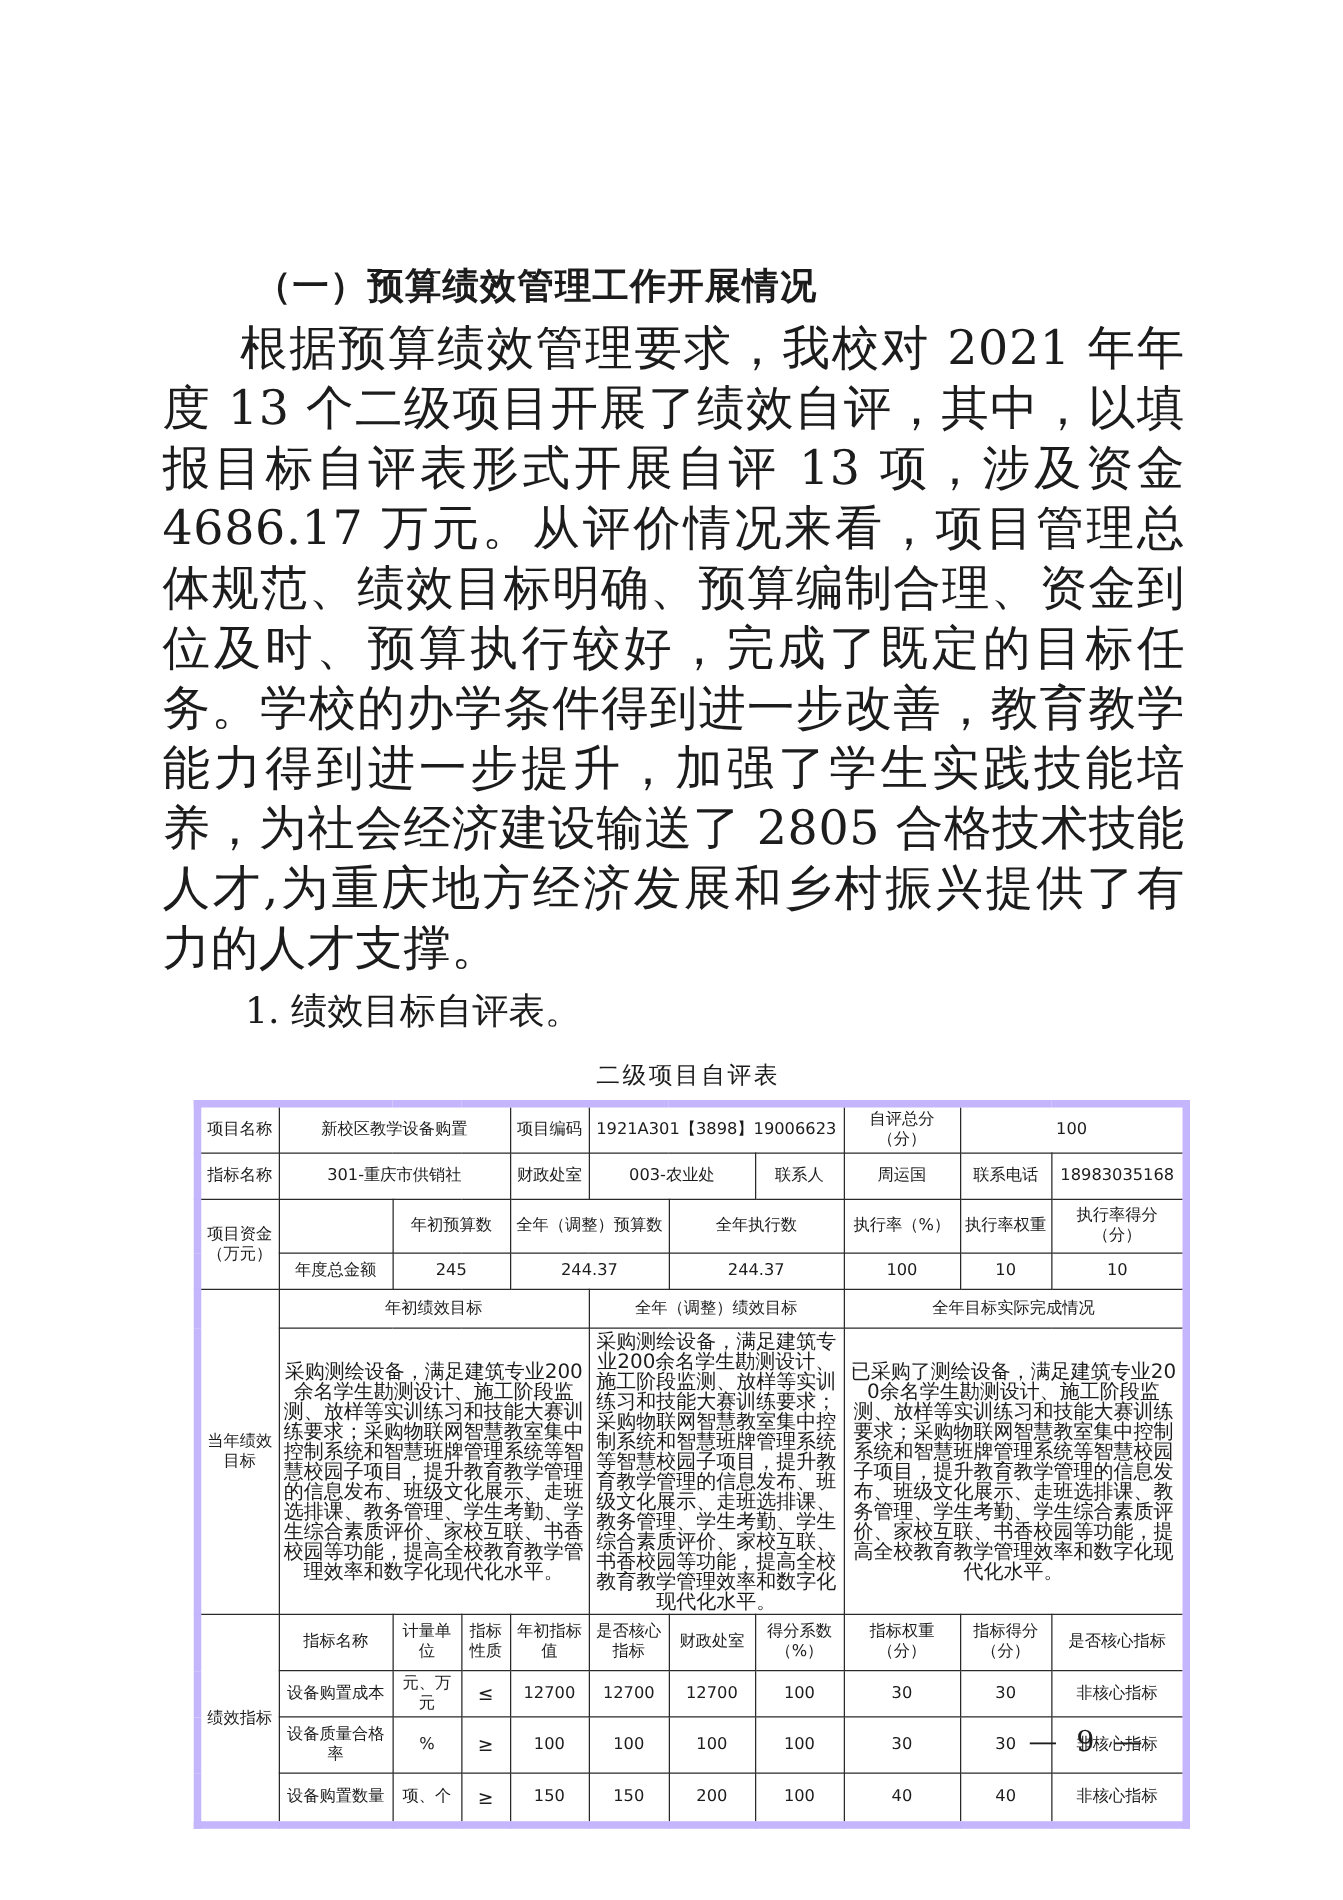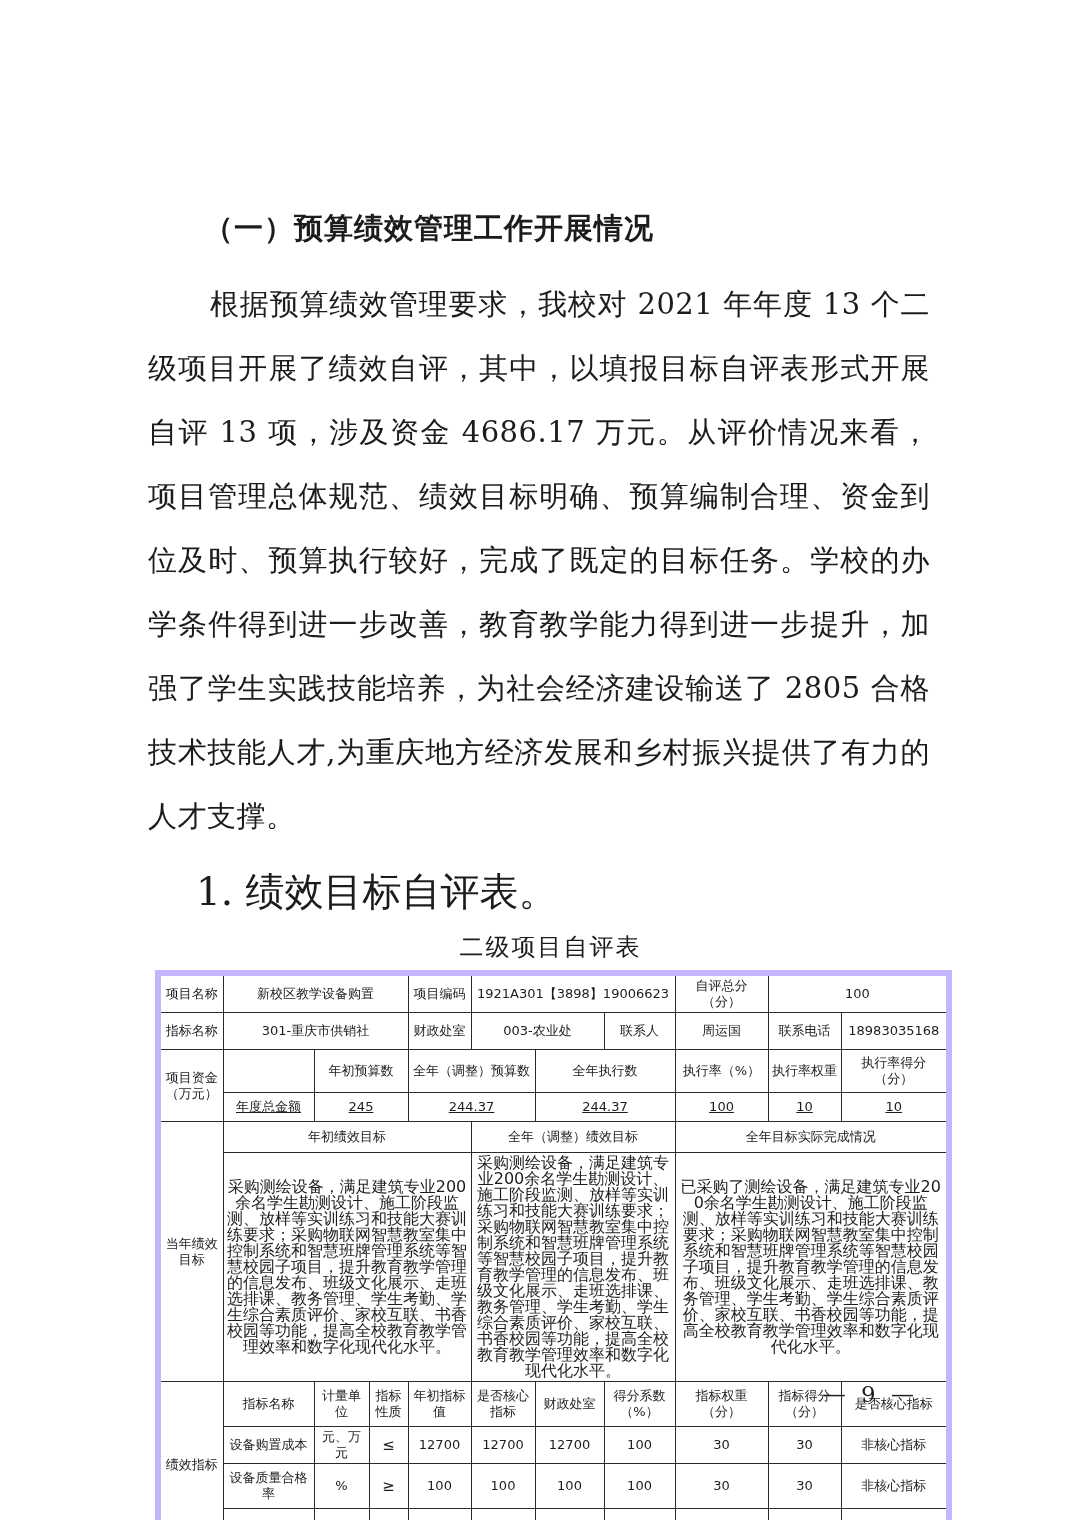--- a/index.html
+++ b/index.html
@@ -16,33 +16,33 @@
     left: 130px; top: 202px;
     width: 818px;
   }
   .heading {
     font-size: 29px; font-weight: bold;
     line-height: 52px; margin: 0;
     text-indent: 74px;
     letter-spacing: 1px;
   }
   .para {
-    font-size: 29px; line-height: 64px;
-    margin: 18px; text-indent: 62px;
+    font-size: 38px; line-height: 48px;
+    margin: 0; text-indent: 62px;
     text-align: justify;
     letter-spacing: 0.5px;
   }
   .sub-item {
-    font-size: 39px; line-height: 52px;
+    font-size: 29px; line-height: 52px;
     margin: 0; text-indent: 66px;
   }
   .table-title {
     width: 791px; margin-left: 25px;
     margin-top: 13px; margin-bottom: 7px;
-    font-size: 24px; text-align: center;
+    font-size: 19px; text-align: center;
     letter-spacing: 2px;
     font-family: Liberation Sans, sans-serif;
   }
   table.self-eval {
     border-collapse: collapse;
     table-layout: fixed;
     width: 791px; margin-left: 25px;
     font-size: 13px;
     border: 6px solid #c4b5fd;
     font-family: "DejaVu Sans", "Liberation Sans", sans-serif;
@@ -59,21 +59,21 @@
   td.goal-cell {
     text-align: left;
     vertical-align: top;
     font-size: 16px;
     line-height: 15.5px;
     padding: 4px 5px;
   }
   td.sym { font-size: 15px; }
   .r-info  td { height: 32px; }
   .r-fhdr  td { height: 38px; }
-  .r-fval  td { height: 24px; text-decoration: underline; }
+  .r-fval  td { height: 24px; }
   .r-ghdr  td { height: 26px; }
   .r-goal  td { height: 192px; }
   .r-ihdr  td { height: 40px; }
   .r-ind1  td { height: 32px; }
   .r-ind2  td { height: 40px; }
   .r-ind3  td { height: 34px; }
   .page-number {
     position: absolute;
     top: 1381px; right: 156px;
     font-size: 23px;

